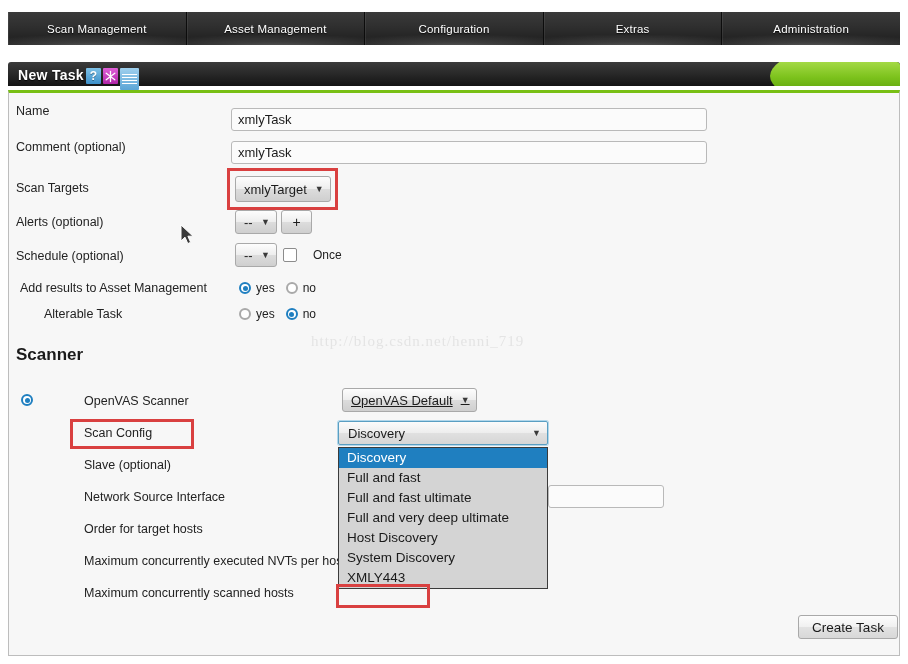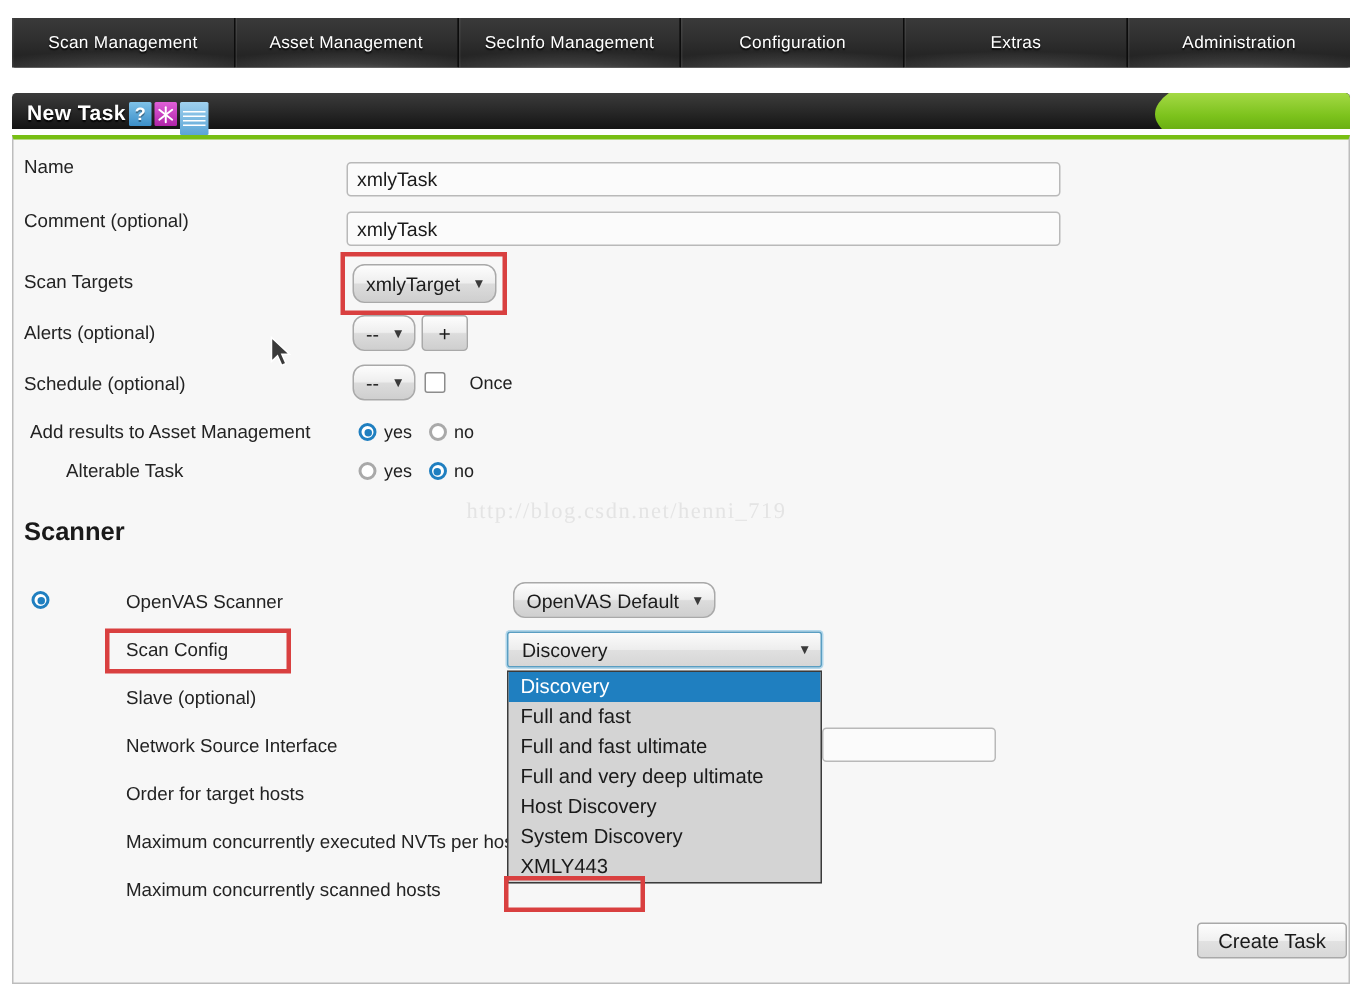--- a/index.html
+++ b/index.html
@@ -143,21 +143,21 @@
   .sel-btn {
     box-sizing: border-box;
     height: 24px;
     display: inline-flex;
     align-items: center;
     justify-content: space-between;
     gap: 8px;
     padding: 0 6px 0 8px;
     background: linear-gradient(to bottom, #fdfdfd 0%, #eeeeee 48%, #dcdcdc 52%, #cfcfcf 100%);
     border: 1px solid #a9a9a9;
-    border-radius: 8px;
+    border-radius: 3px;
     font-size: 13px;
     color: #1c1c1c;
     cursor: pointer;
     white-space: nowrap;
   }
   .sel-btn .caret { font-size: 9px; color: #3a3a3a; }
 
   .plus-btn {
     box-sizing: border-box;
     width: 31px; height: 24px;
@@ -294,23 +294,20 @@
 </style>
 </head>
 <body>
 
 <div class="navbar">
   <div class="nav-tab">
       <span>Scan Management</span>
     </div>
   <div class="nav-tab">
       <span>Asset Management</span>
-    </div>
-  <div class="nav-tab">
-      <span>SecInfo Management</span>
     </div>
   <div class="nav-tab">
       <span>Configuration</span>
     </div>
   <div class="nav-tab">
       <span>Extras</span>
     </div>
   <div class="nav-tab">
       <span>Administration</span>
     </div>
@@ -408,21 +405,21 @@
 <div class="watermark">http://blog.csdn.net/henni_719</div>
 
 <div class="section-heading">Scanner</div>
 
 <div class="row" style="left:21px; top:394px;">
   <span class="radio on"></span>
 </div>
 <div class="row" style="left:84px; top:394px;">
   <span class="flabel">OpenVAS Scanner</span>
 </div>
-<div class="sel-btn" style="position:absolute; left:342px; top:388px; min-width:120px;">
+<div class="sel-btn" style="position:absolute; left:342px; top:388px; min-width:120px;text-decoration:underline;">
   <span>OpenVAS Default</span>
   <span class="caret">▼</span>
 </div>
 
 <div class="row" style="left:84px; top:426px;">
   <span class="flabel">Scan Config</span>
 </div>
 <div class="redbox" style="left:70px; top:419px; width:124px; height:30px;"></div>
 
 <div class="row" style="left:84px; top:458px;">

